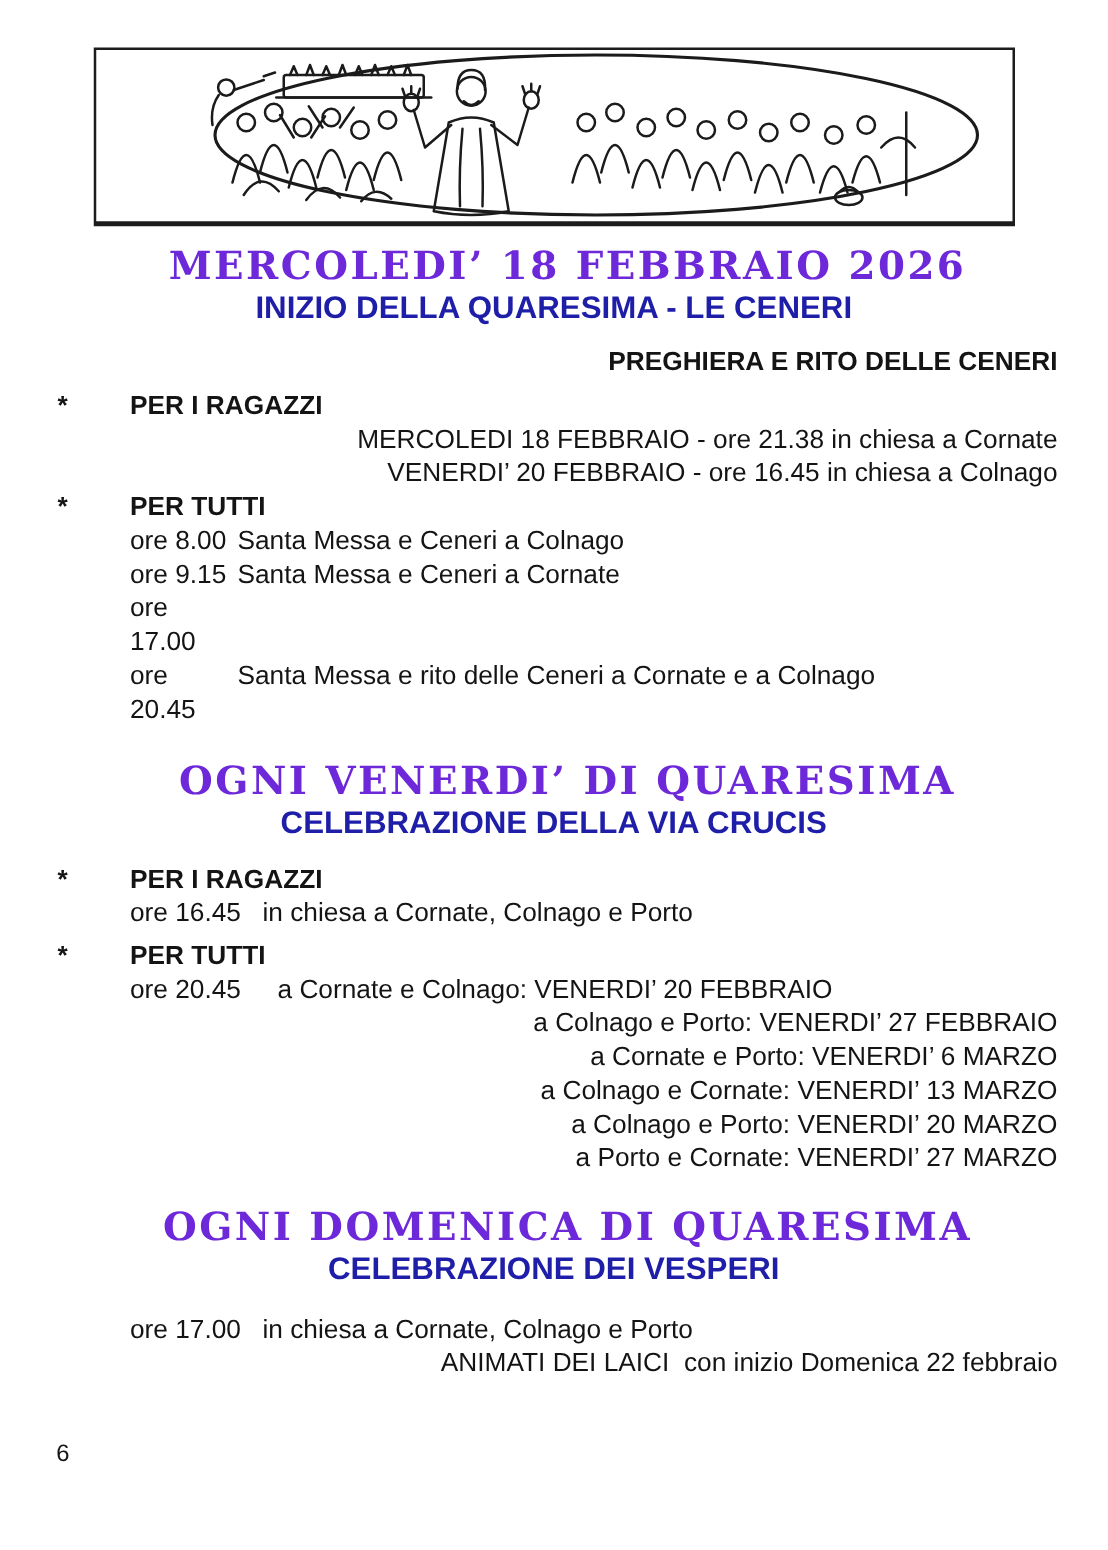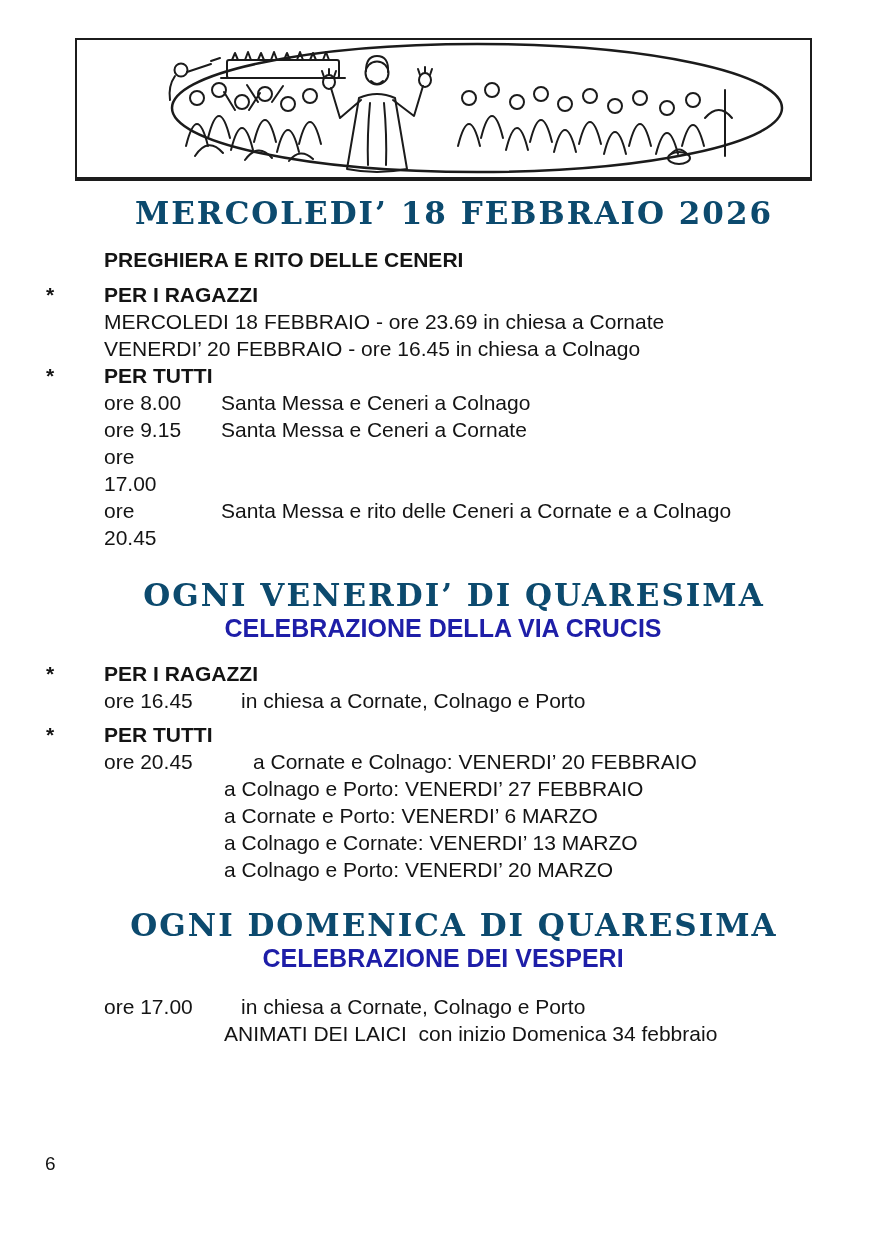--- a/index.html
+++ b/index.html
@@ -22,54 +22,54 @@
   .frame svg{display:block;width:100%;height:100%;}
   h1,h2,p{margin:0;padding:0;}
   .red-title{
     margin-top:14px;
     text-align:center;
     font-family:"DejaVu Serif",serif;
     font-weight:bold;
     font-size:31px;
     line-height:36px;
     letter-spacing:2px;
-    color:#0c4a6e;
+    color:#6d28d9;
     padding-left:22px;
   }
   .blue-title{
     text-align:center;
     font-weight:bold;
     font-size:25px;
     line-height:30px;
     color:#1E1EA8;
   }
   .content{
     margin-left:104px;
     margin-right:40px;
     font-size:21px;
     line-height:27px;
   }
-  .content p{white-space:pre-wrap;}
+  .content p{white-space:pre-wrap;text-align:right;}
   .bold{font-weight:bold;}
   .intro{margin-top:15px;}
   .star-row{position:relative;}
   .star-row.gap8{margin-top:8px;}
   .star-row.gap17{margin-top:17px;}
   .star-row.gap7{margin-top:7px;}
   .star{
     position:absolute;
     left:-58px;top:0;
     font-weight:bold;
   }
   .sched{display:flex;}
   .sched .time{flex-shrink:0;white-space:pre-wrap;}
   .w86{width:86px;}
   .w106{width:106px;}
   .w118{width:118px;}
-  .sched-text{white-space:pre-wrap;margin-left:31px;}
+  .sched-text{white-space:pre-wrap;}
   .indent118{margin-left:120px;}
   .mt26{margin-top:26px;}
   .mt24{margin-top:24px;}
   .mt20{margin-top:20px;}
   .page-num{
     position:absolute;
     left:45px;top:1153px;
     font-size:19px;
   }
 </style>
@@ -150,29 +150,30 @@
           <path d="M628 78 q14 -16 27 0"></path>
           <line x1="648" y1="50" x2="648" y2="116"></line>
           <ellipse cx="602" cy="118" rx="11" ry="6"></ellipse>
           <path d="M594 114 q8 -9 16 0"></path>
         </g>
       </g>
     </svg>
   </div>
 
   <h1 class="red-title">MERCOLEDI’ 18 FEBBRAIO 2026</h1>
+  <h2 class="blue-title">INIZIO DELLA QUARESIMA - LE CENERI</h2>
 
   <div class="content">
     <p class="bold intro">PREGHIERA E RITO DELLE CENERI</p>
 
     <div class="star-row gap8">
       <span class="star">*</span>
       <span class="bold">PER I RAGAZZI</span>
     </div>
-    <p>MERCOLEDI 18 FEBBRAIO - ore 23.69 in chiesa a Cornate</p>
+    <p>MERCOLEDI 18 FEBBRAIO - ore 21.38 in chiesa a Cornate</p>
     <p>VENERDI’ 20 FEBBRAIO - ore 16.45 in chiesa a Colnago</p>
 
     <div class="star-row">
       <span class="star">*</span>
       <span class="bold">PER TUTTI</span>
     </div>
     <div class="sched">
       <span class="time w86">ore 8.00</span>
       <span class="sched-text">Santa Messa e Ceneri a Colnago</span>
     </div>
@@ -207,28 +208,29 @@
       <span class="bold">PER TUTTI</span>
     </div>
     <div class="sched">
       <span class="time w118">ore 20.45</span>
       <span class="sched-text">a Cornate e Colnago: VENERDI’ 20 FEBBRAIO</span>
     </div>
     <p class="indent118">a Colnago e Porto: VENERDI’ 27 FEBBRAIO</p>
     <p class="indent118">a Cornate e Porto: VENERDI’ 6 MARZO</p>
     <p class="indent118">a Colnago e Cornate: VENERDI’ 13 MARZO</p>
     <p class="indent118">a Colnago e Porto: VENERDI’ 20 MARZO</p>
+    <p class="indent118">a Porto e Cornate: VENERDI’ 27 MARZO</p>
   </div>
 
   <h1 class="red-title mt24">OGNI DOMENICA DI QUARESIMA</h1>
   <h2 class="blue-title">CELEBRAZIONE DEI VESPERI</h2>
 
   <div class="content mt20">
     <div class="sched">
       <span class="time w106">ore 17.00</span>
       <span class="sched-text">in chiesa a Cornate, Colnago e Porto</span>
     </div>
-    <p class="indent118">ANIMATI DEI LAICI  con inizio Domenica 34 febbraio</p>
+    <p class="indent118">ANIMATI DEI LAICI  con inizio Domenica 22 febbraio</p>
   </div>
 
   <div class="page-num">6</div>
 
 </div>
 
 </body></html>

